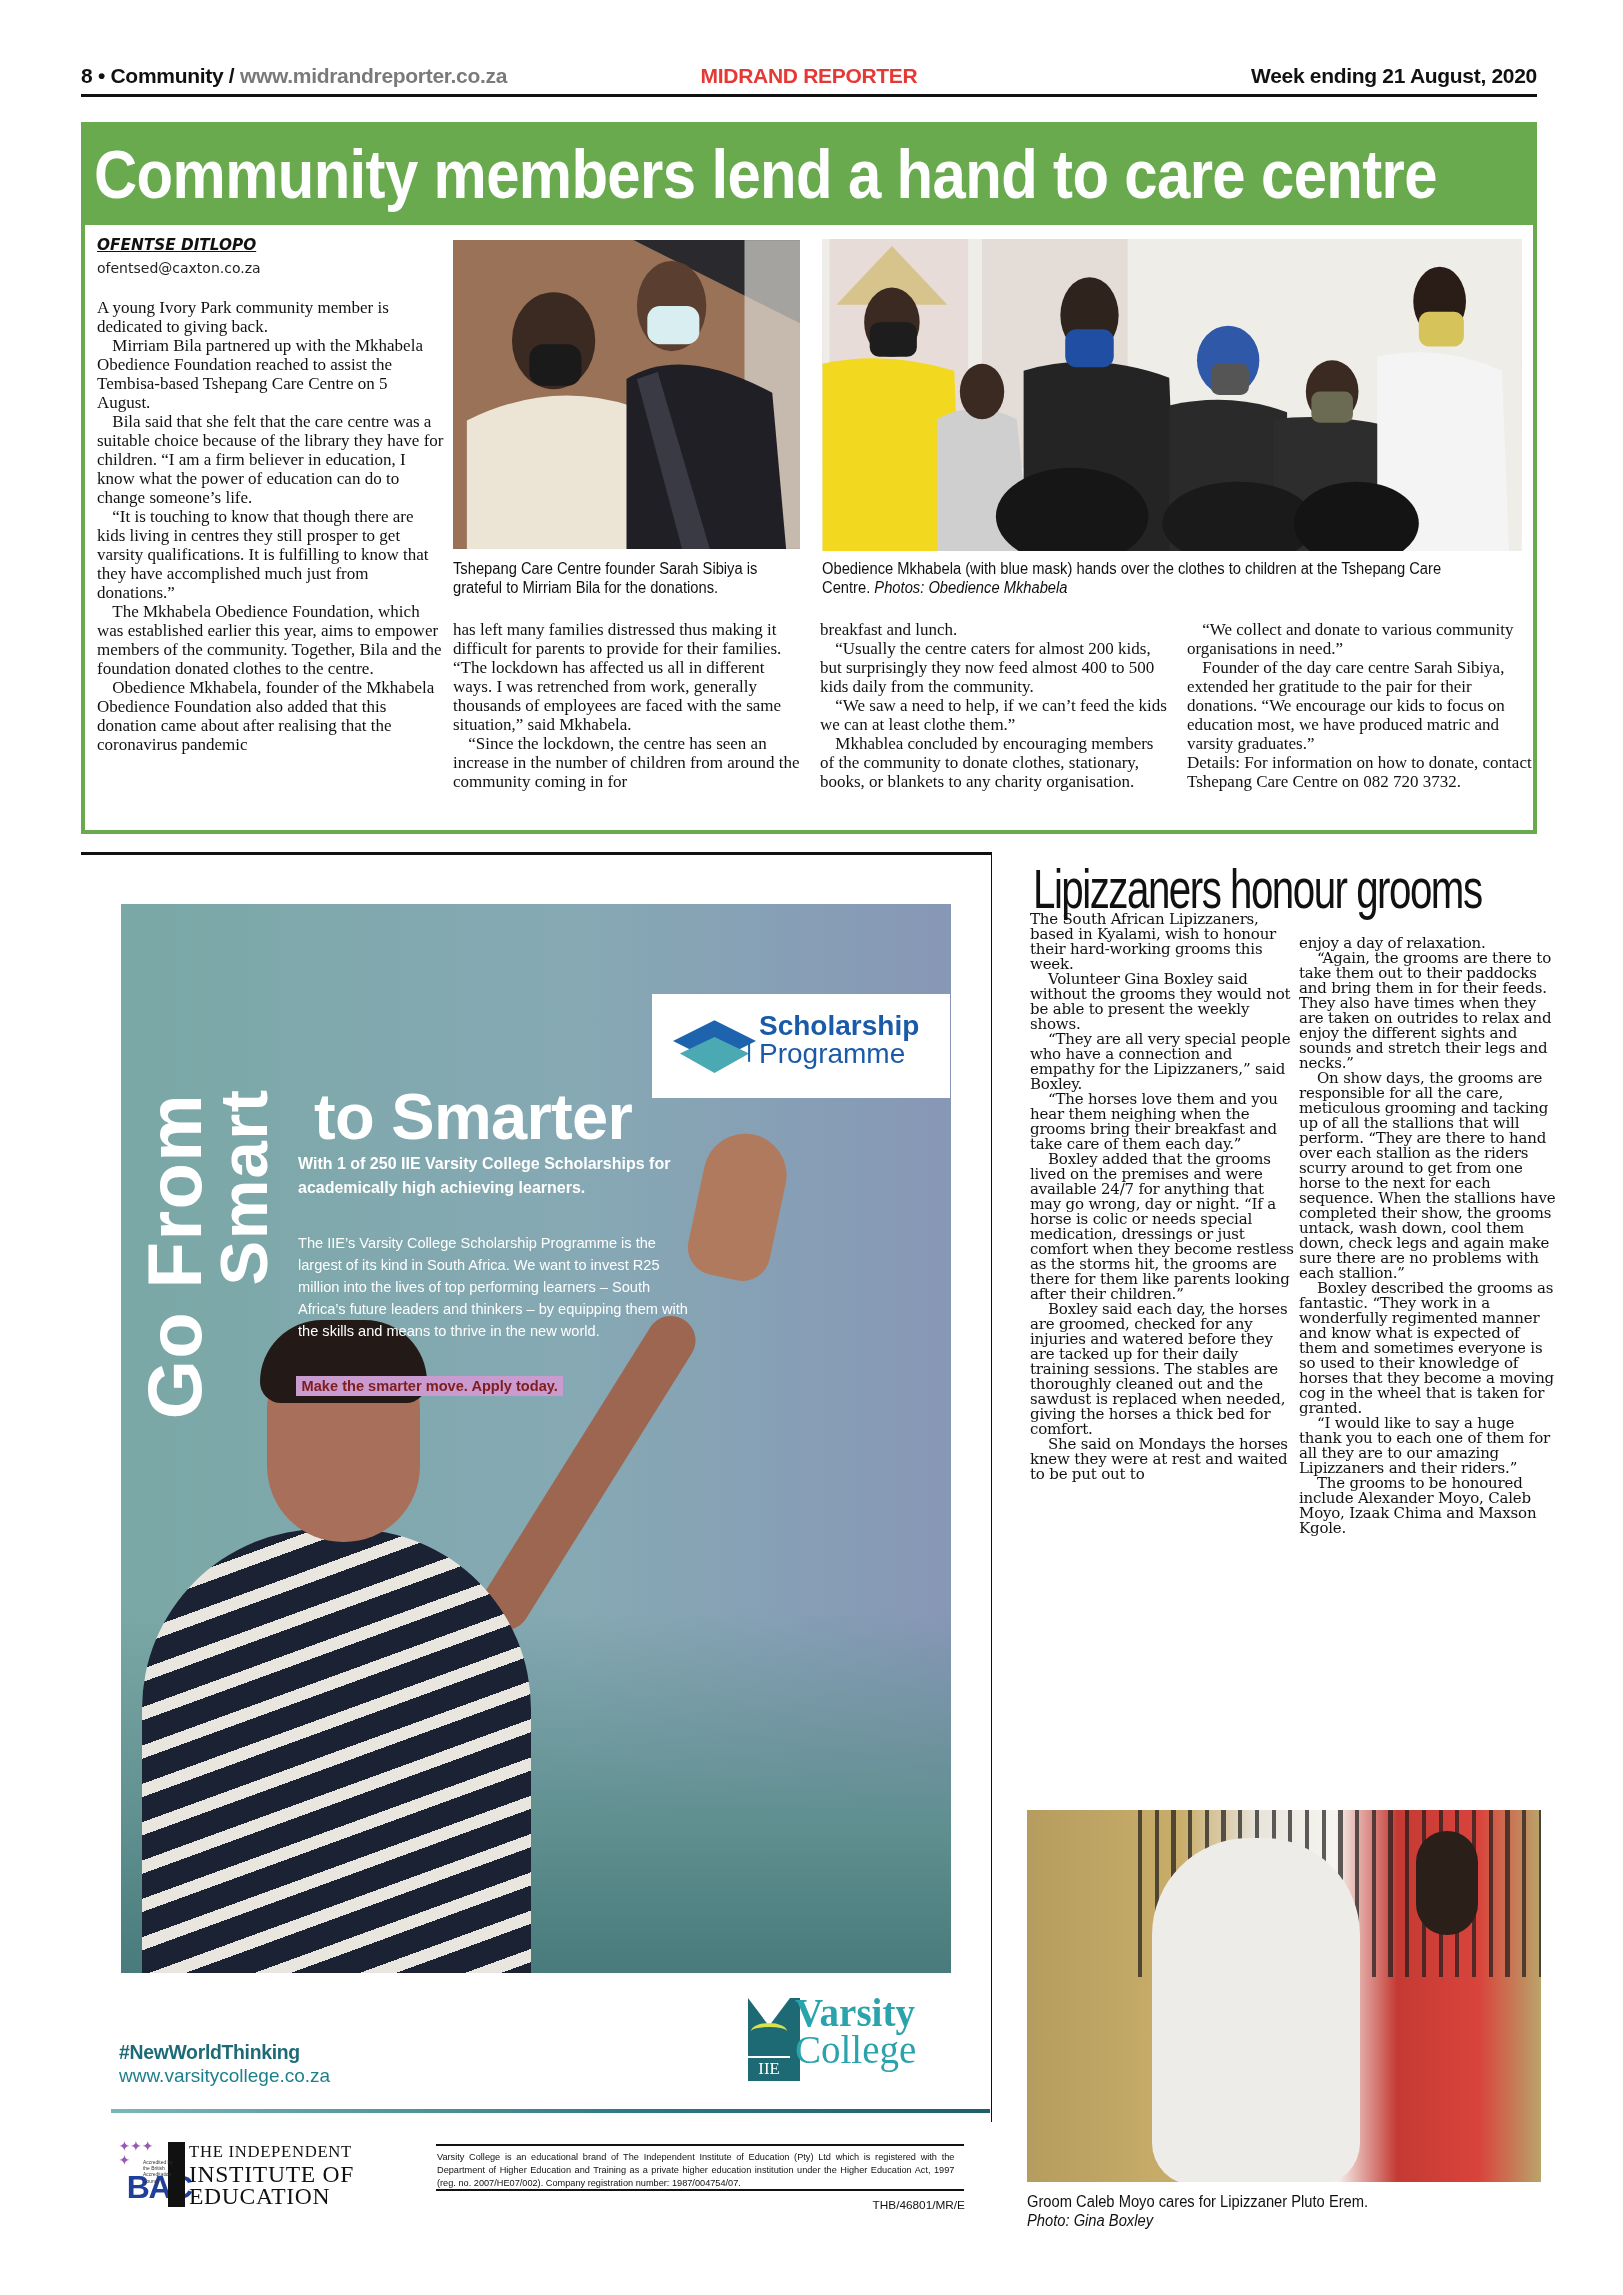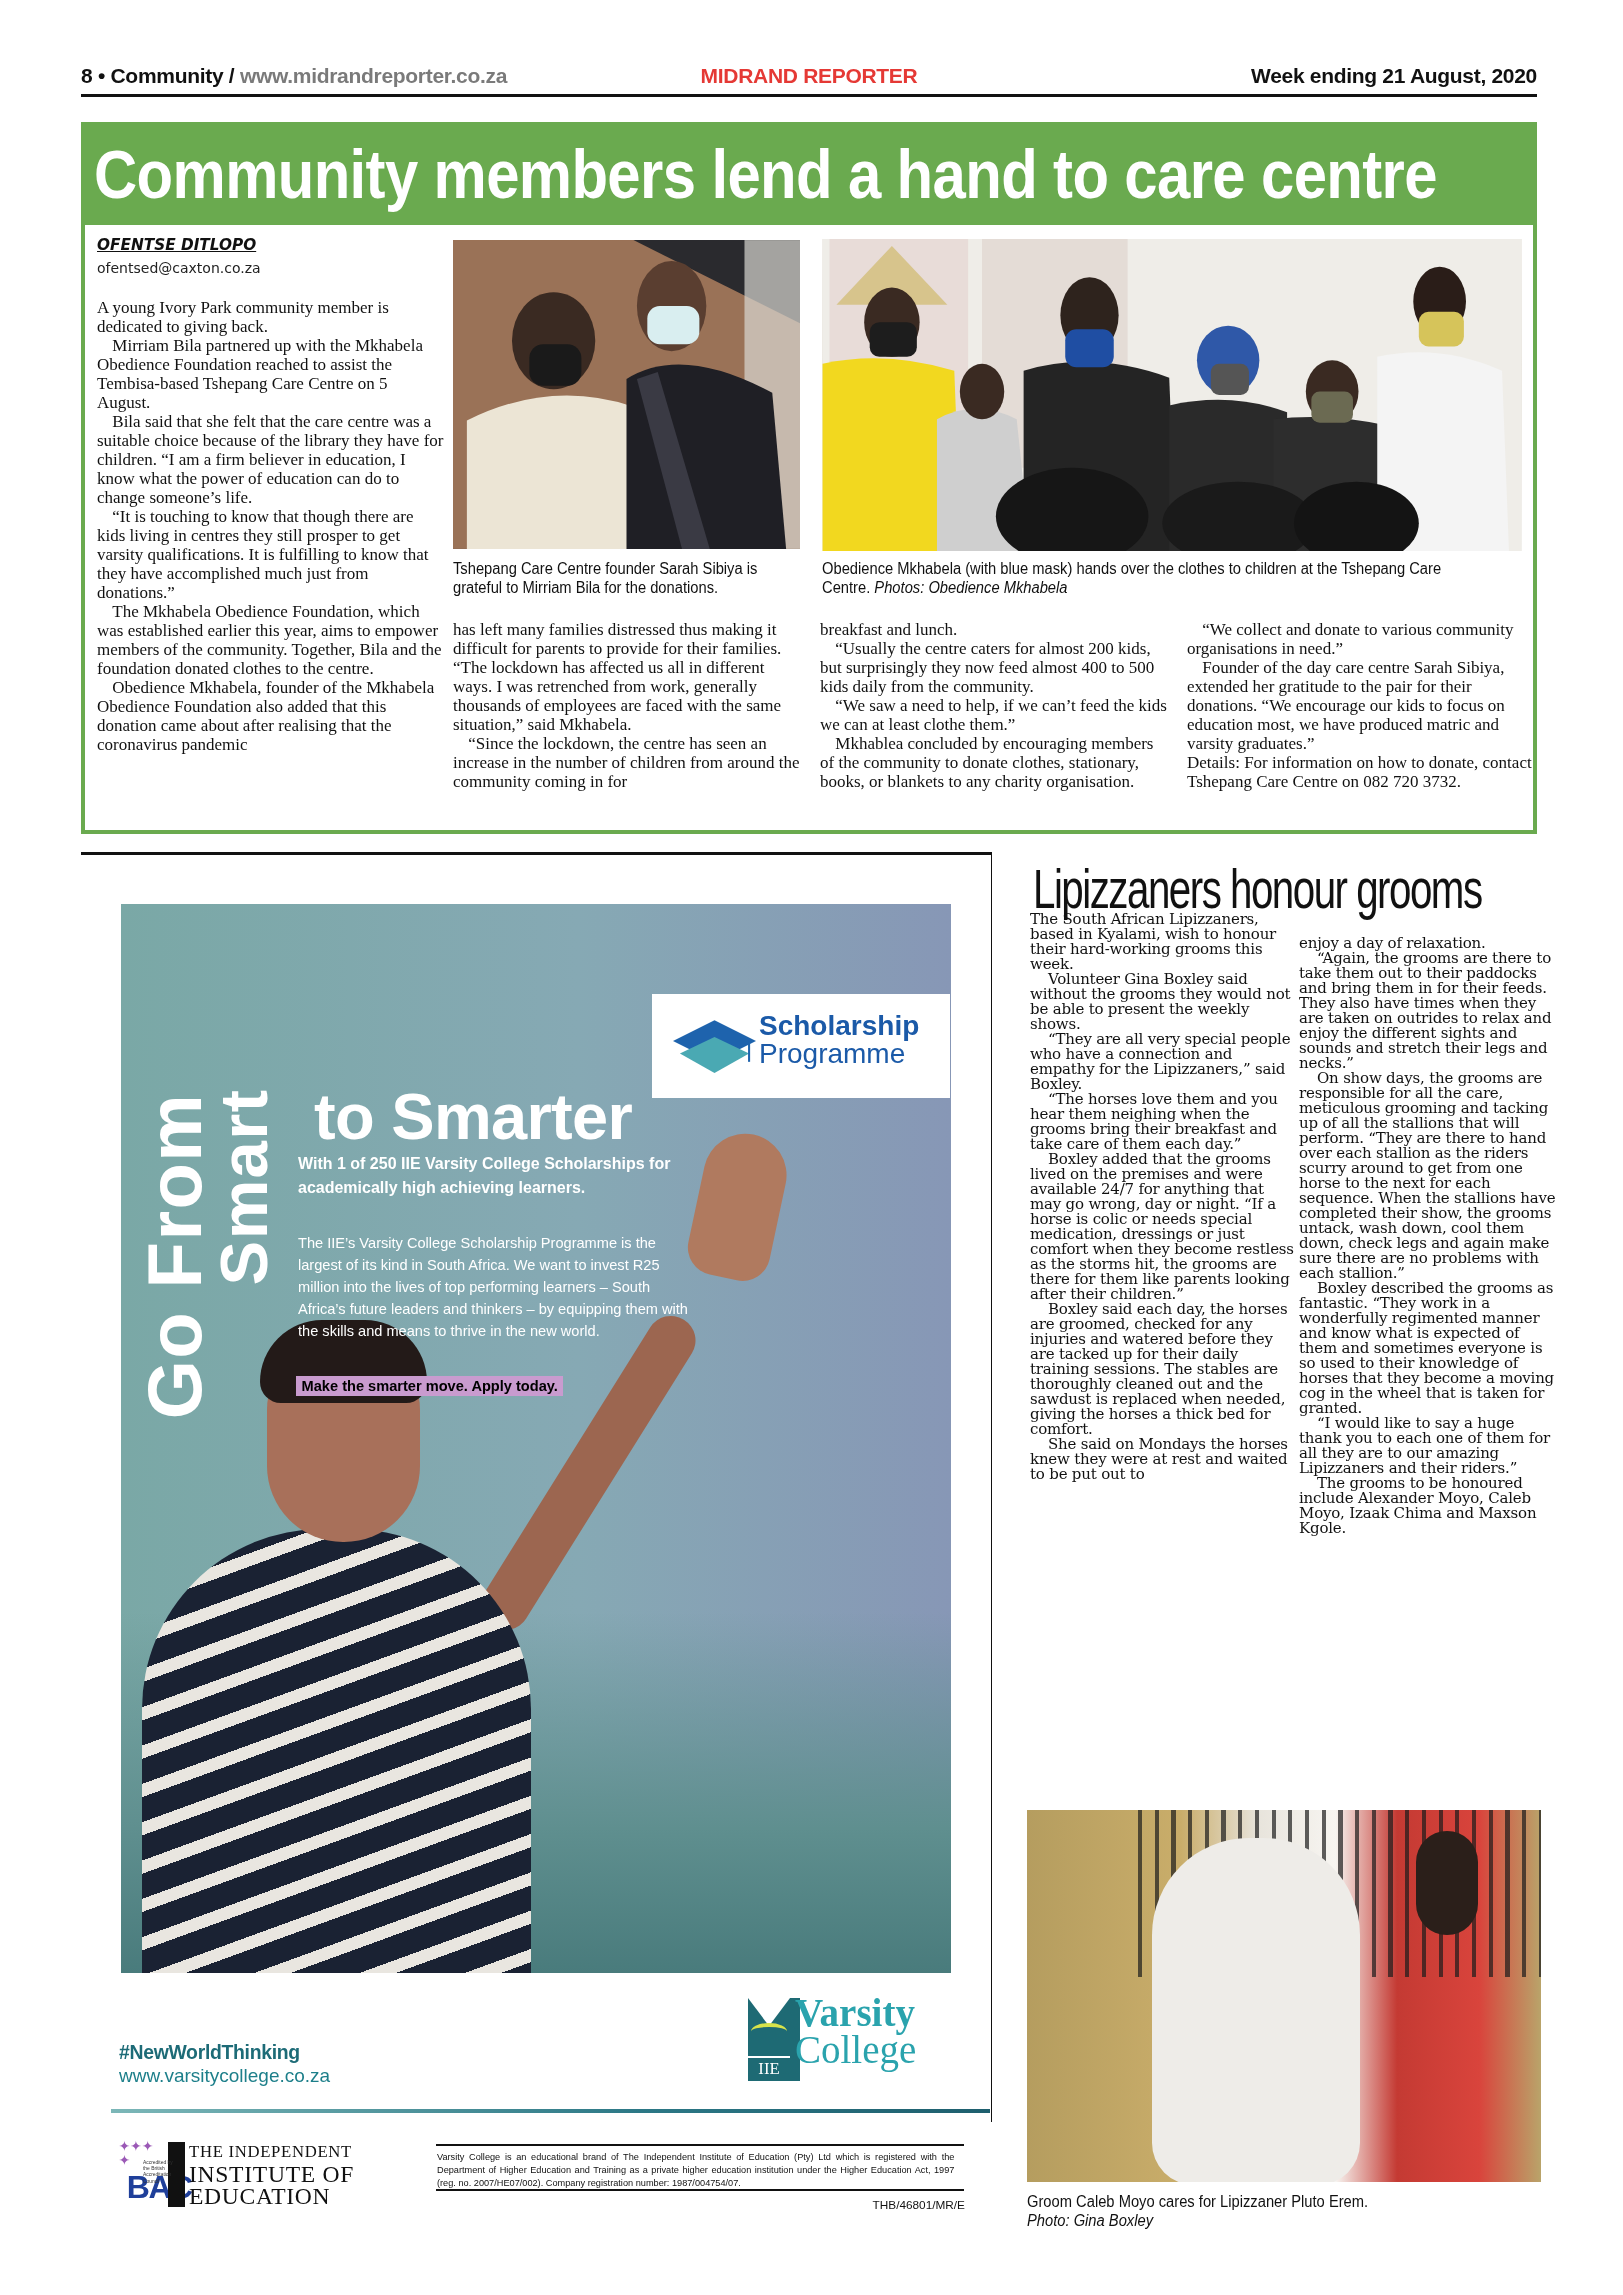--- a/index.html
+++ b/index.html
@@ -57,21 +57,21 @@
   .sch-text { left: 759px; top: 1012px; font-family: "Liberation Sans", sans-serif; font-size: 28px; line-height: 28px; color: #1b5aa8; }
   .sch-text .b { font-weight: bold; }
 
   .go-from { left: 118px; top: 1093px; width: 111px; height: 326px; }
   .go-from span { position: absolute; left: 56px; top: 163px; transform: translate(-50%,-50%) rotate(-90deg); white-space: nowrap; font-family: "Liberation Sans", sans-serif; font-weight: bold; font-size: 76px; color: #fff; letter-spacing: 1.4px; }
   .smart { left: 201px; top: 1093px; width: 83px; height: 187px; }
   .smart span { position: absolute; left: 42px; top: 94px; transform: translate(-50%,-50%) rotate(-90deg); white-space: nowrap; font-family: "Liberation Sans", sans-serif; font-weight: bold; font-size: 67px; color: #fff; letter-spacing: 1.4px; }
   .to-smarter { left: 279px; top: 1079px; font-family: "Liberation Sans", sans-serif; font-weight: bold; font-size: 65px; color: #fff; letter-spacing: -0.7px; margin-left: 35px; }
   .ad-sub { left: 298px; top: 1152px; width: 416px; font-family: "Liberation Sans", sans-serif; font-weight: bold; font-size: 16px; line-height: 23.6px; color: #fff; }
   .ad-body { left: 298px; top: 1232px; width: 396px; font-family: "Liberation Sans", sans-serif; font-size: 14.6px; line-height: 22px; color: #fff; }
-  .ad-cta { left: 296px; top: 1376px; padding: 2.1px 5.6px; background: #c99bcf; font-family: "Liberation Sans", sans-serif; font-weight: bold; font-size: 14.6px; color: #000000; }
+  .ad-cta { left: 296px; top: 1376px; padding: 2.1px 5.6px; background: #c99bcf; font-family: "Liberation Sans", sans-serif; font-weight: bold; font-size: 14.6px; color: #7f1d1d; }
 
   .hashtag { left: 119px; top: 2041px; font-family: "Liberation Sans", sans-serif; font-weight: bold; font-size: 19.4px; color: #1d6b77; letter-spacing: -0.3px; }
   .vc-url { left: 119px; top: 2065px; font-family: Liberation Sans, sans-serif; font-size: 19px; color: #1d7f8a; }
   .vc-logo { left: 748px; top: 1998px; width: 52px; height: 83px; background: #1e6a74; }
   .vc-logo .v { position:absolute; left:0; top:0; width:0; height:0; border-left:21px solid transparent; border-right:21px solid transparent; border-top:28px solid #fff; }
   .vc-logo .sw { position:absolute; left:2.8px; top:25px; width:36px; height:16.7px; border-top:4.2px solid #d8e34a; border-radius: 50% 50% 0 0; }
   .vc-logo .iie { position:absolute; left:0; bottom:0; width:42px; height:25px; background:#1e6a74; border-top:2.8px solid #fff; color:#fff; font-family:"Liberation Serif", serif; font-size:16.7px; text-align:center; line-height:22px; }
   .vc-name { left: 795px; top: 1994px; font-family: Liberation Serif, serif; font-size: 39px; line-height: 37px; color: #2aa3ad; }
   .vc-name .b { font-weight: bold; }
 

